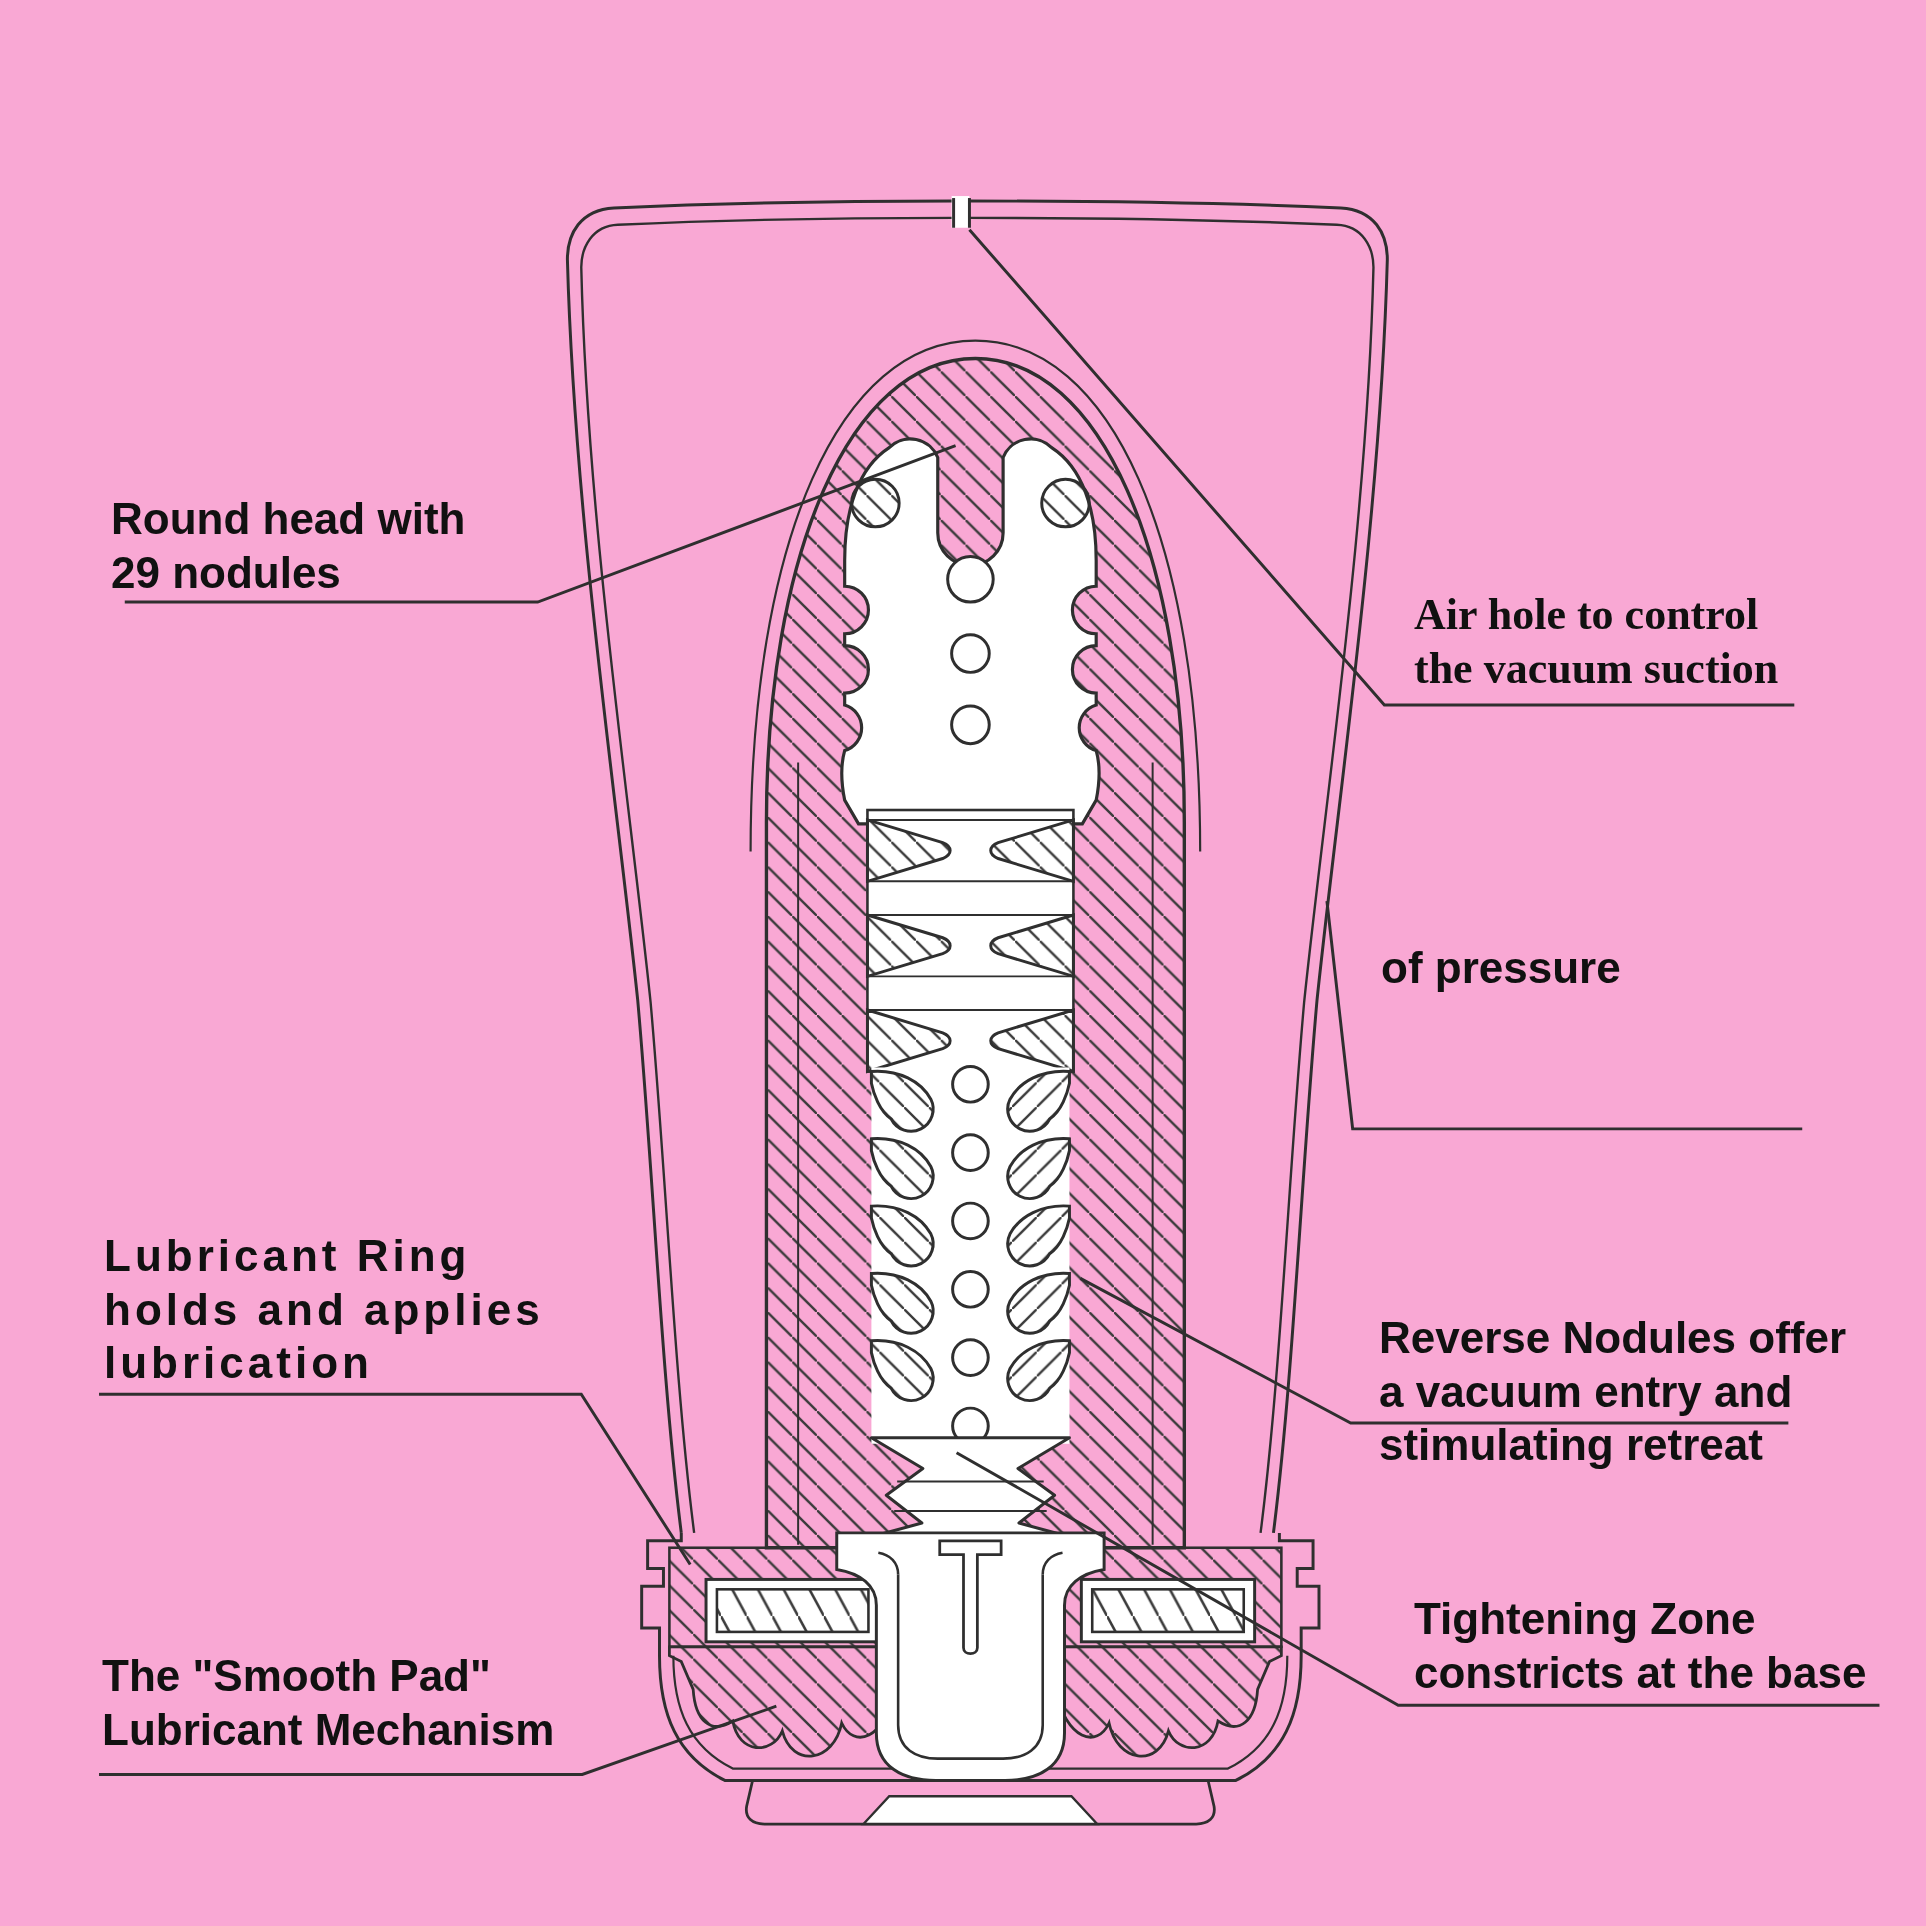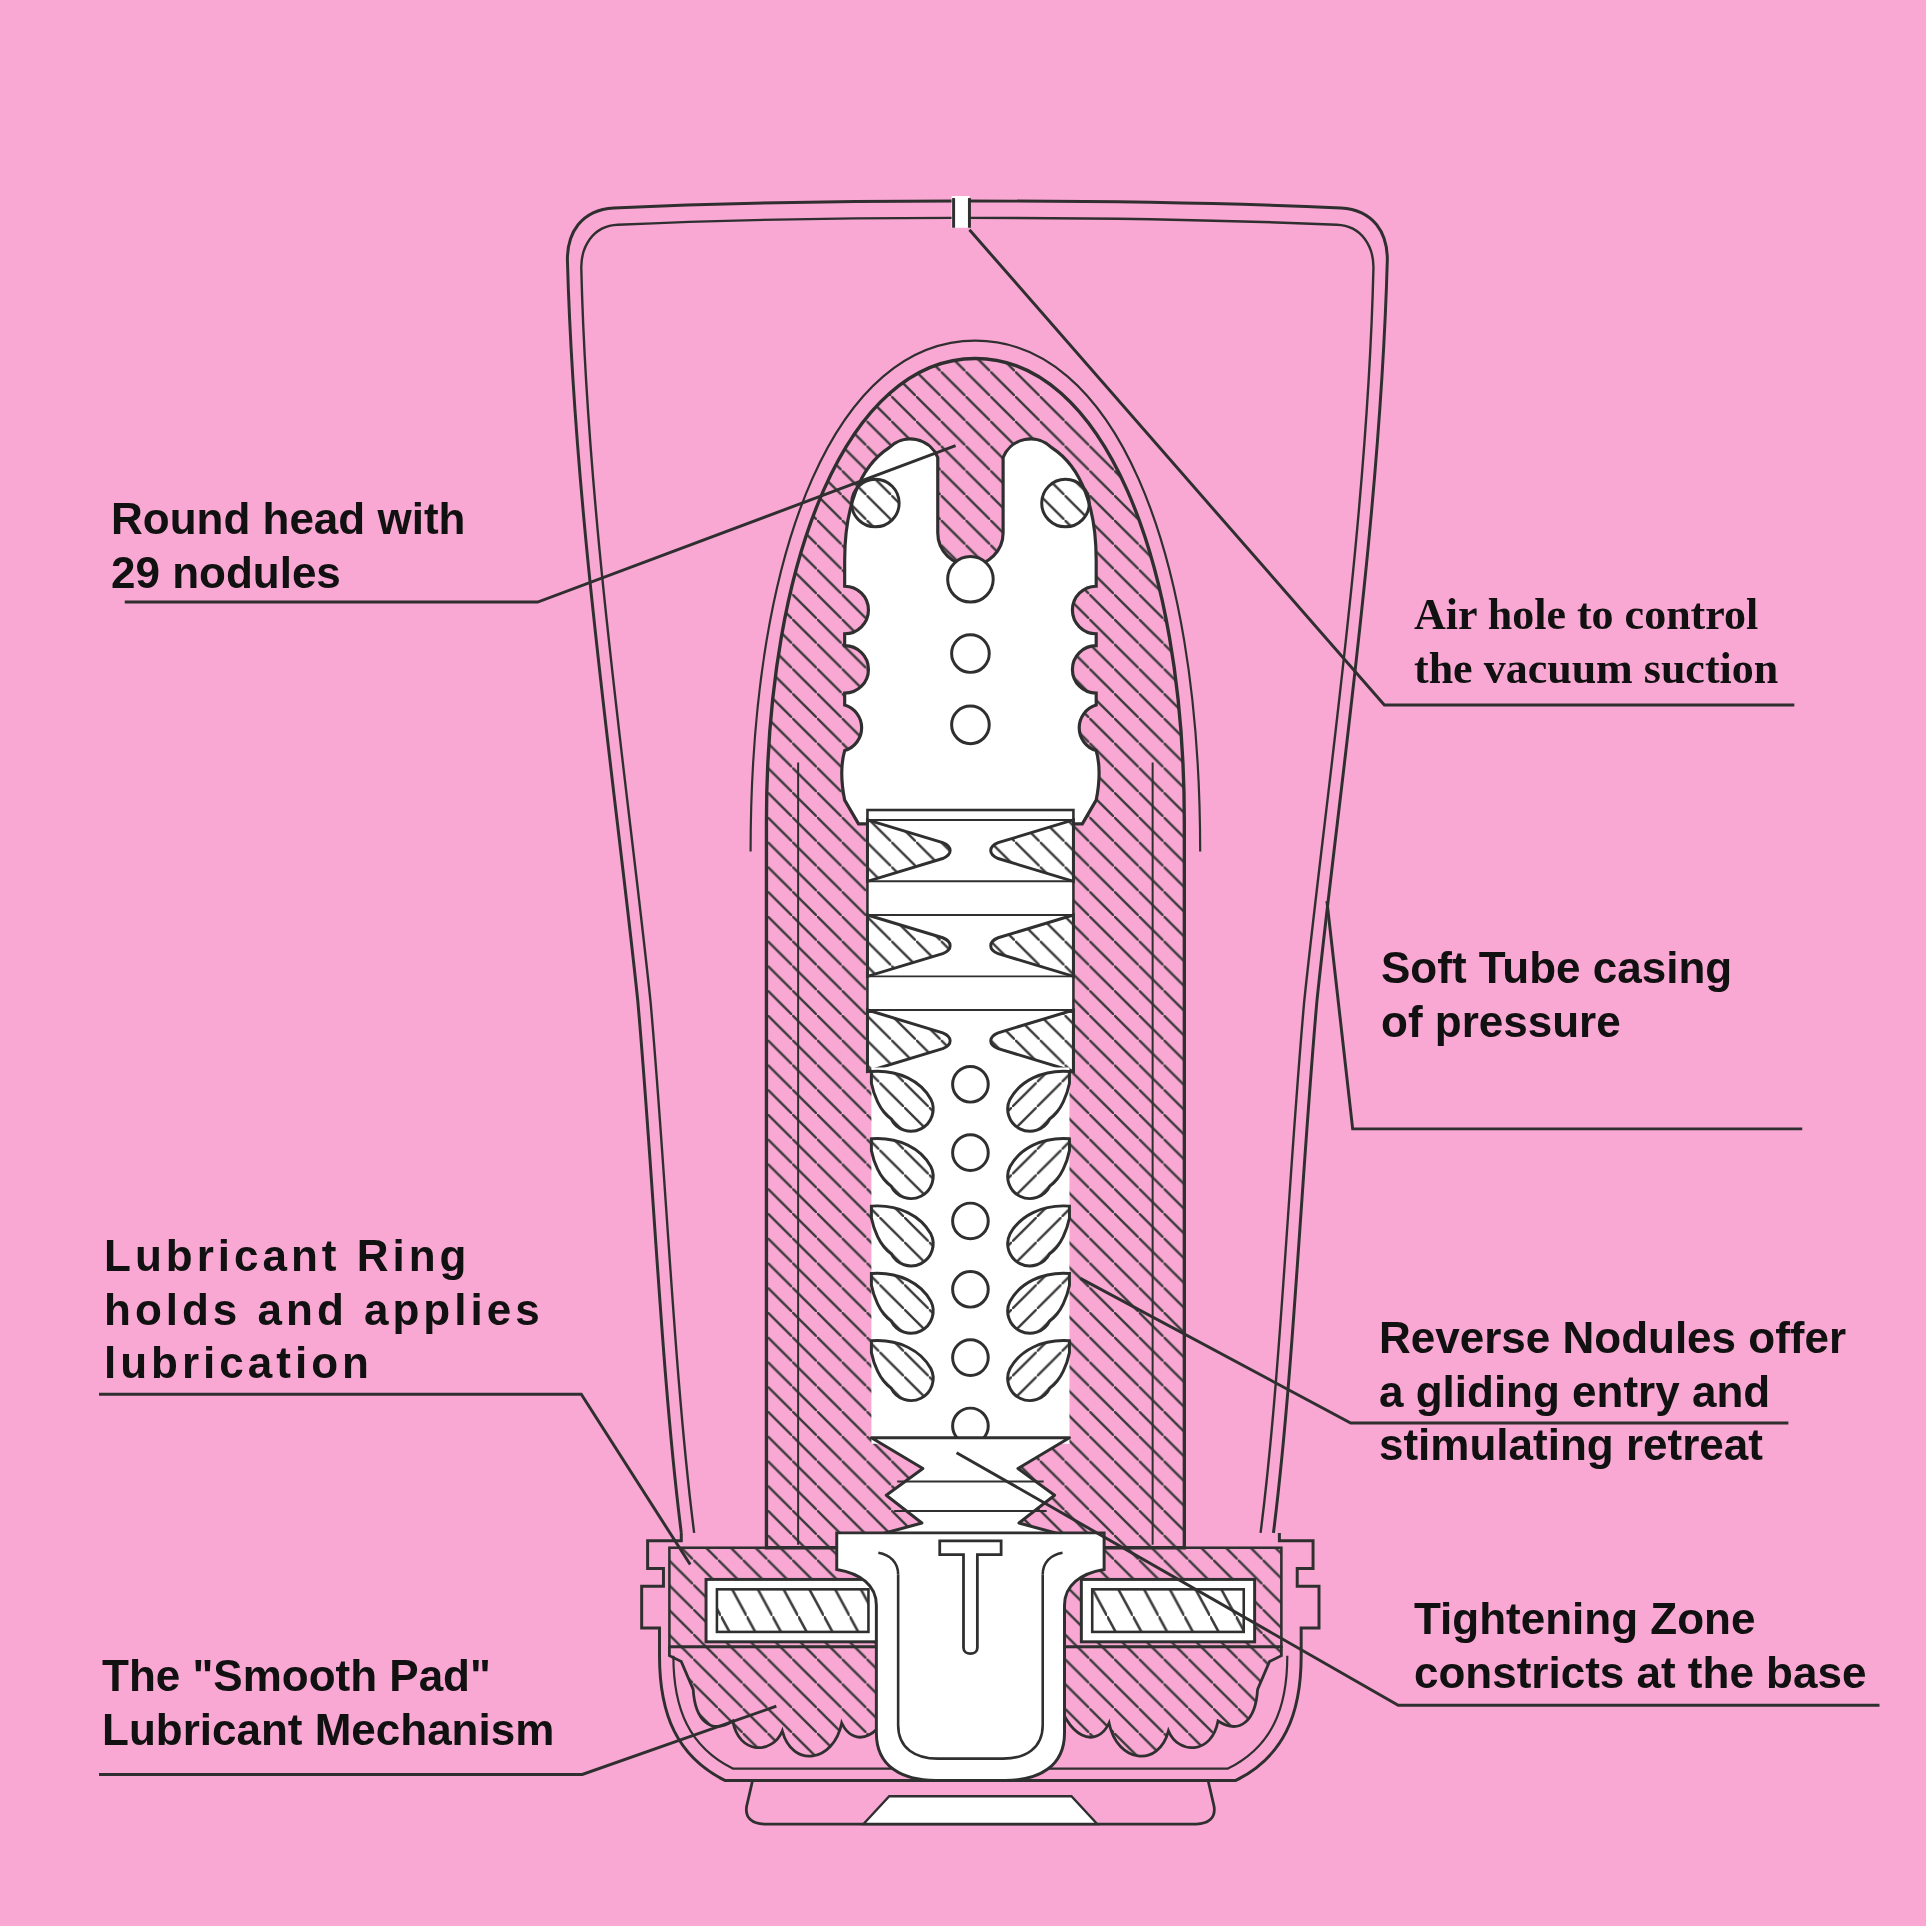--- a/index.html
+++ b/index.html
@@ -196,33 +196,32 @@
     <div>Round head with</div>
     <div>29 nodules</div>
   </div>
 
   <div class="lbl" style="left:1414px; top:588px;font-family:Liberation Serif, serif;">
     <div>Air hole to control</div>
     <div>the vacuum suction</div>
   </div>
 
   <div class="lbl" style="left:1381px; top:941px;">
-    <div>Soft Tube casing</div>
     <div>of pressure</div>
   </div>
 
   <div class="lbl spread" style="left:104px; top:1229px;">
     <div>Lubricant Ring</div>
     <div>holds and applies</div>
     <div>lubrication</div>
   </div>
 
   <div class="lbl" style="left:1379px; top:1311px;">
     <div>Reverse Nodules offer</div>
-    <div>a gliding entry and</div>
+    <div>a vacuum entry and</div>
     <div>stimulating retreat</div>
   </div>
 
   <div class="lbl" style="left:1386px; top:1592px;margin-left:28px;">
     <div>Tightening Zone</div>
     <div>constricts at the base</div>
   </div>
 
   <div class="lbl" style="left:102px; top:1649px;">
     <div>The "Smooth Pad"</div>

